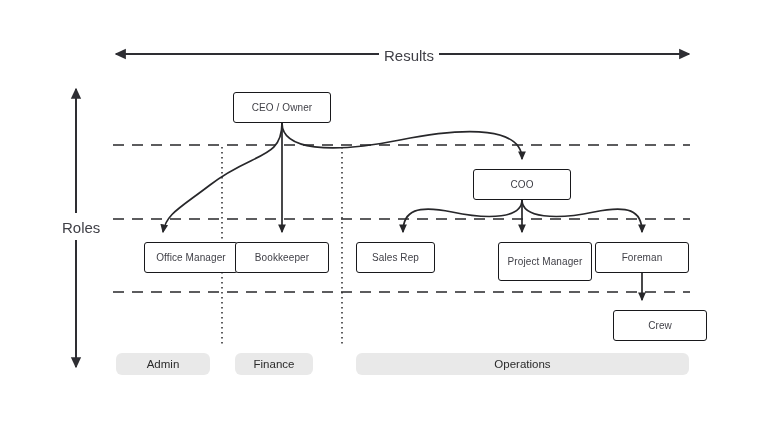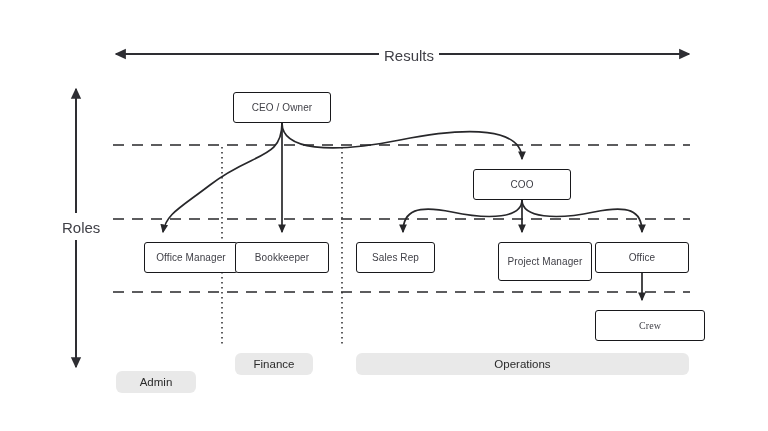--- a/index.html
+++ b/index.html
@@ -135,23 +135,23 @@
   <div class="node-box" style="left:473px; top:169px; width:98px; height:31px;text-align:center;">COO</div>
 
   <div class="node-box" style="left:116px; top:242px; width:94px; height:31px;margin-left:28px;">Office Manager</div>
 
   <div class="node-box" style="left:235px; top:242px; width:94px; height:31px;">Bookkeeper</div>
 
   <div class="node-box" style="left:356px; top:242px; width:79px; height:31px;">Sales Rep</div>
 
   <div class="node-box" style="left:498px; top:242px; width:94px; height:39px;">Project Manager</div>
 
-  <div class="node-box" style="left:595px; top:242px; width:94px; height:31px;">Office</div>
+  <div class="node-box" style="left:595px; top:242px; width:94px; height:31px;">Foreman</div>
 
-  <div class="node-box" style="left:595px; top:310px; width:110px; height:31px;font-family:Liberation Serif, serif;">Crew</div>
+  <div class="node-box" style="left:613px; top:310px; width:94px; height:31px;">Crew</div>
 
-  <div class="dept-pill" style="left:116px; top:353px; width:80px; height:22px;margin-top:18px;">Admin</div>
+  <div class="dept-pill" style="left:116px; top:353px; width:94px; height:22px;">Admin</div>
 
   <div class="dept-pill" style="left:235px; top:353px; width:78px; height:22px;">Finance</div>
 
   <div class="dept-pill" style="left:356px; top:353px; width:333px; height:22px;">Operations</div>
 
 </div>
 
 </body></html>

